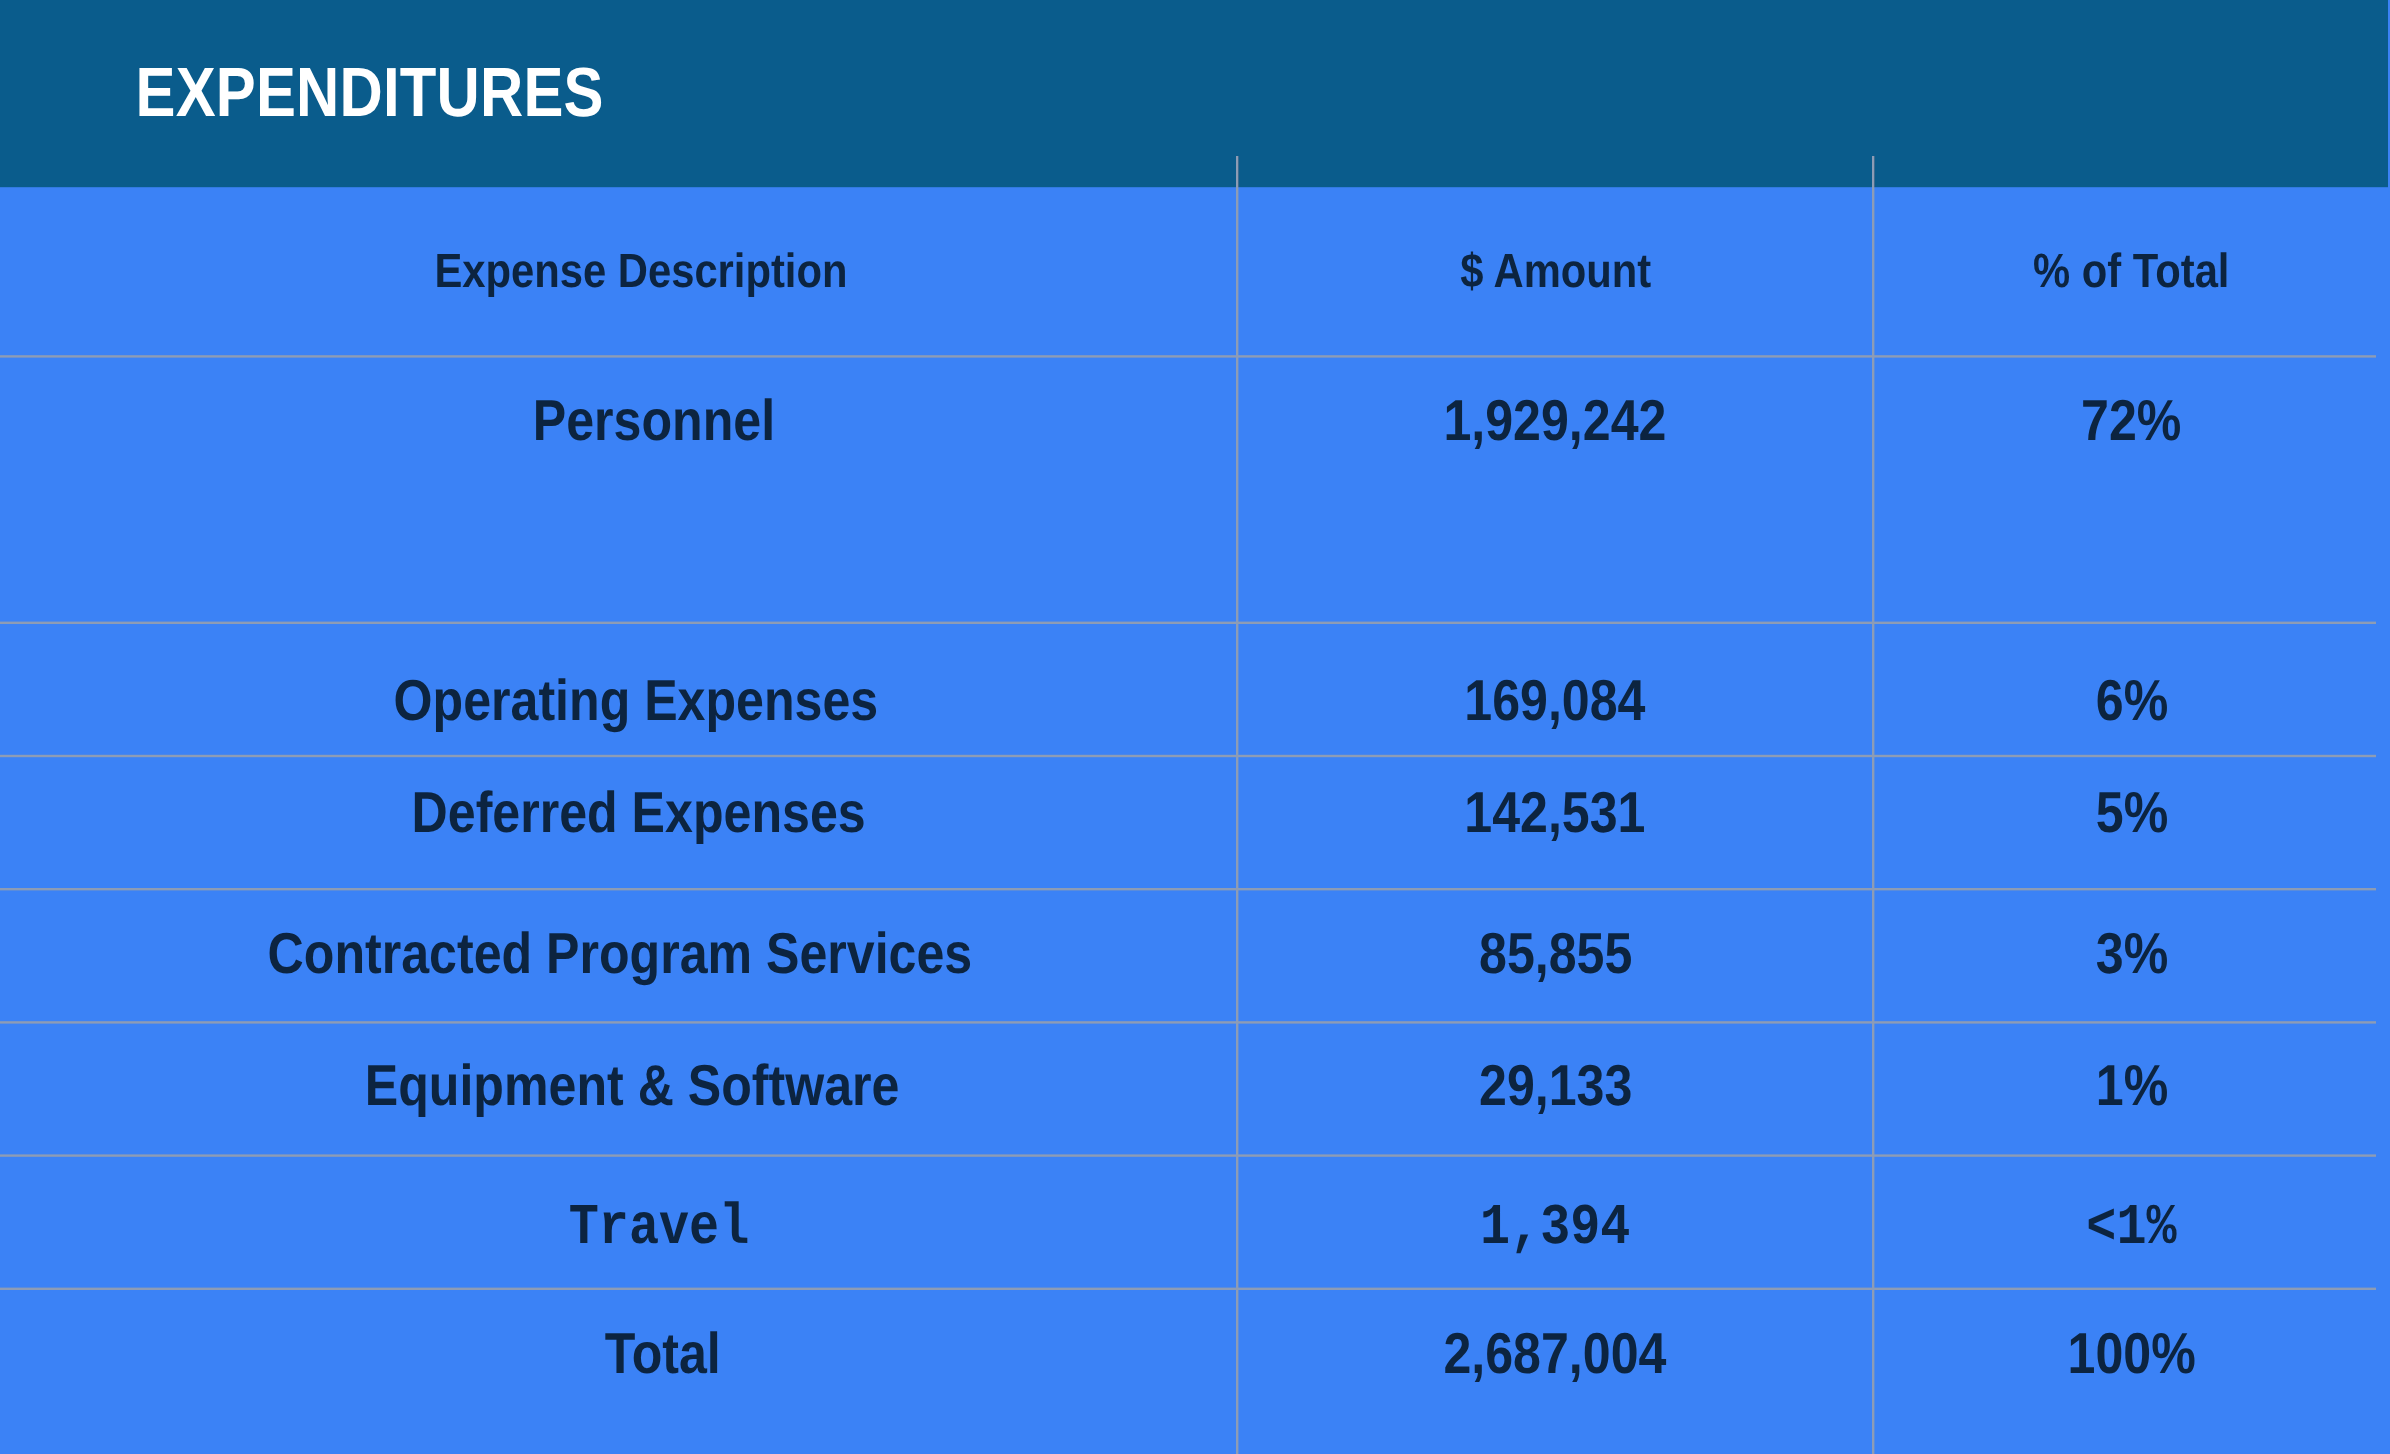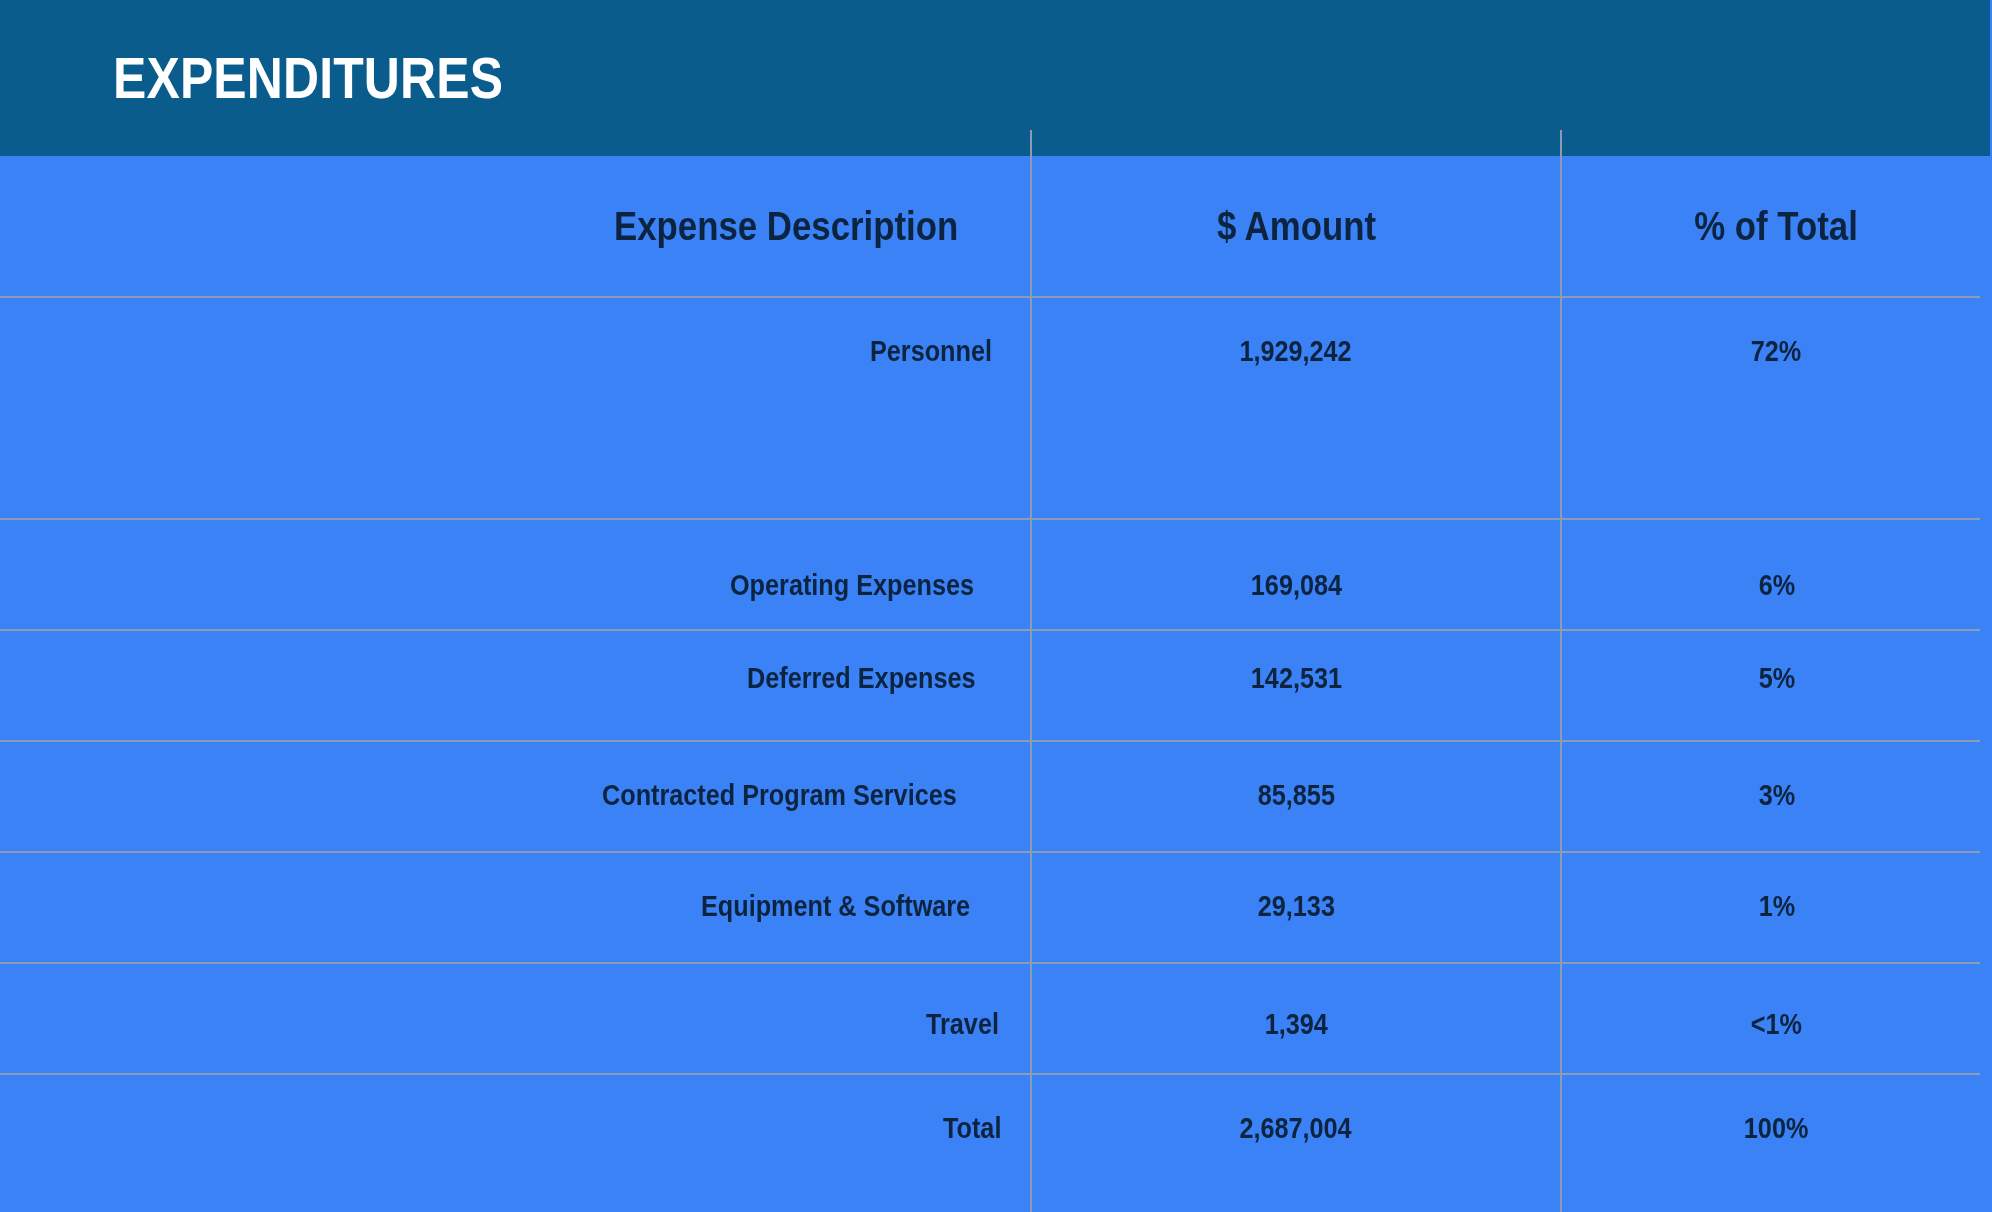--- a/index.html
+++ b/index.html
@@ -80,27 +80,27 @@
     display: flex;
     align-items: center;
     color: var(--navy, #0c2440);
     font-weight: 700;
     line-height: 1;
     white-space: nowrap;
   }
   .cell .txt { display: inline-block; transform: scaleX(0.87); transform-origin: center center; }
   .cell.desc .txt { transform-origin: left center; }
 
-  .cell.desc   { left: 110px;  width: 900px;  justify-content: flex-end; }
+  .cell.desc   { left: 110px;  width: 900px;  justify-content: center; }
   .cell.amount { left: 1031px; width: 530px;  justify-content: center; }
   .cell.pct    { left: 1561px; width: 431px;  justify-content: center; }
 
   
   .row.header .cell { font-size: 40px; }
-  .row.data   .cell { font-size: 29px; }
+  .row.data   .cell { font-size: 48px; }
 
   
   .vrule {
     position: absolute;
     width: 2px;
     background: var(--rule, #8d9cb5);
     top: 130px;
     height: 1082px;
   }
   .vrule.v1 { left: 1030px; }
@@ -203,21 +203,21 @@
           <span class="txt">Equipment &amp; Software</span>
         </div>
       <div class="cell amount">
           <span class="txt">29,133</span>
         </div>
       <div class="cell pct">
           <span class="txt">1%</span>
         </div>
     </div>
 
-    <div class="row data" style="top:806px;height:124px;">
+    <div class="row data" style="top:806px;height:124px;font-family:Liberation Mono, monospace;">
       <div class="hrule"></div>
       <div class="cell desc">
           <span class="txt">Travel</span>
         </div>
       <div class="cell amount">
           <span class="txt">1,394</span>
         </div>
       <div class="cell pct">
           <span class="txt">&lt;1%</span>
         </div>

